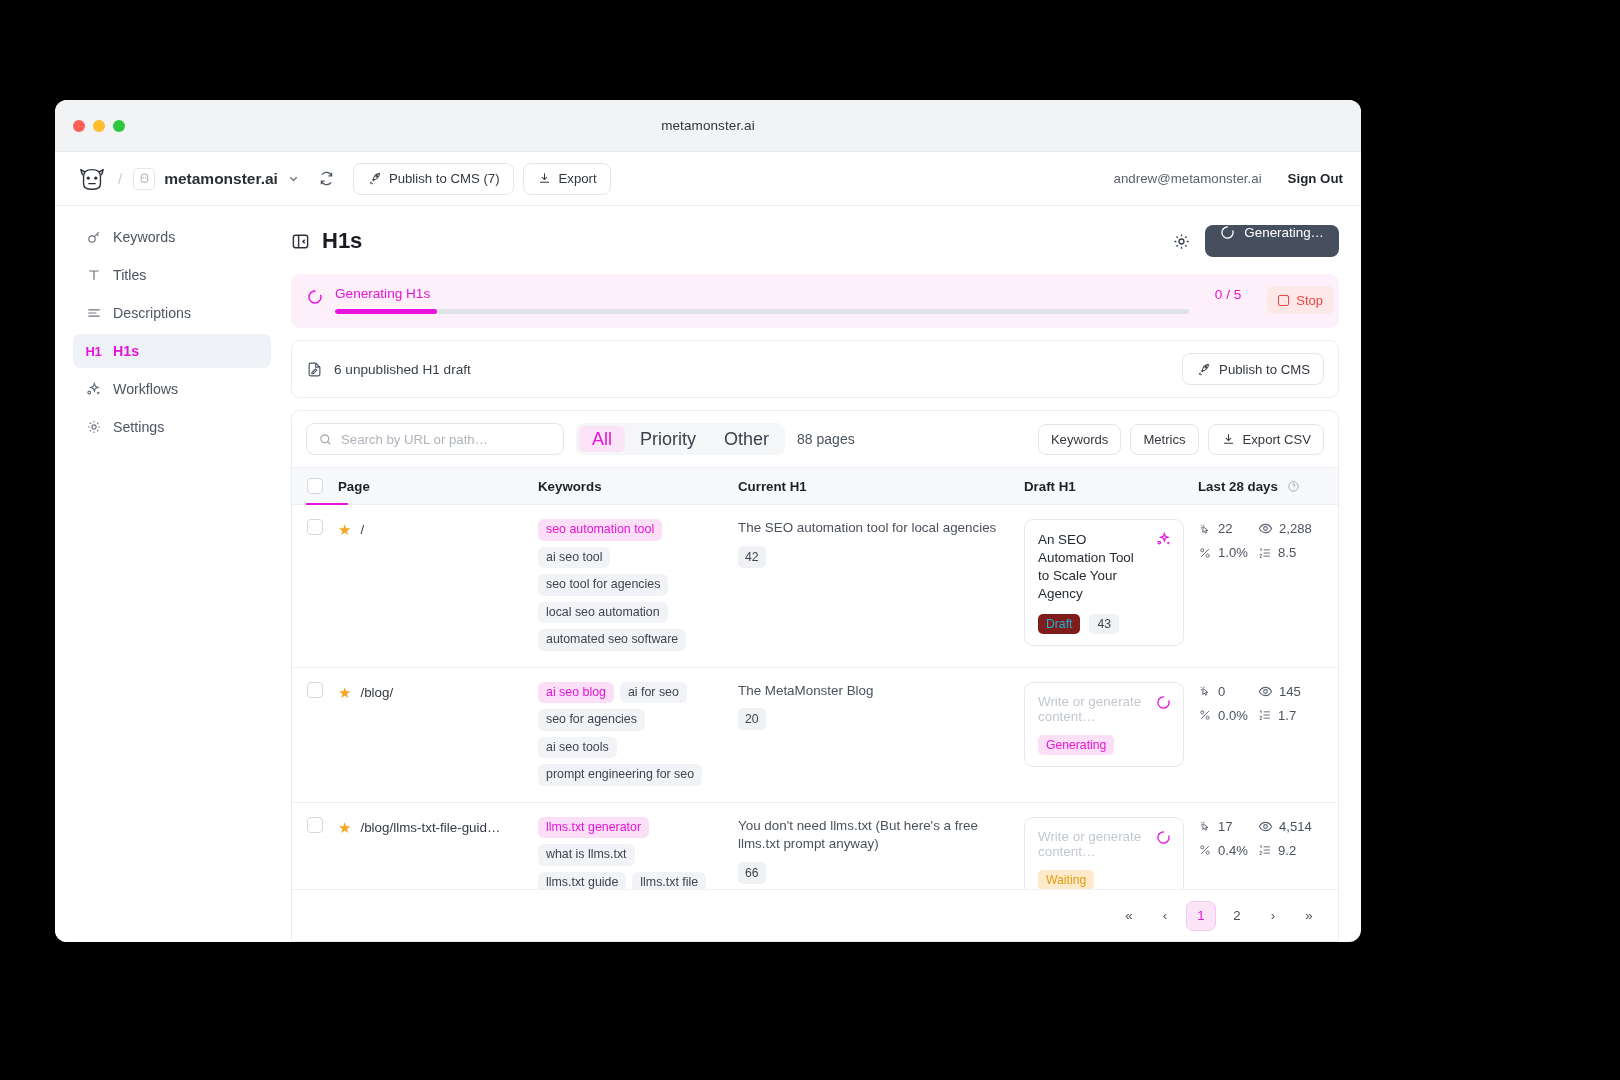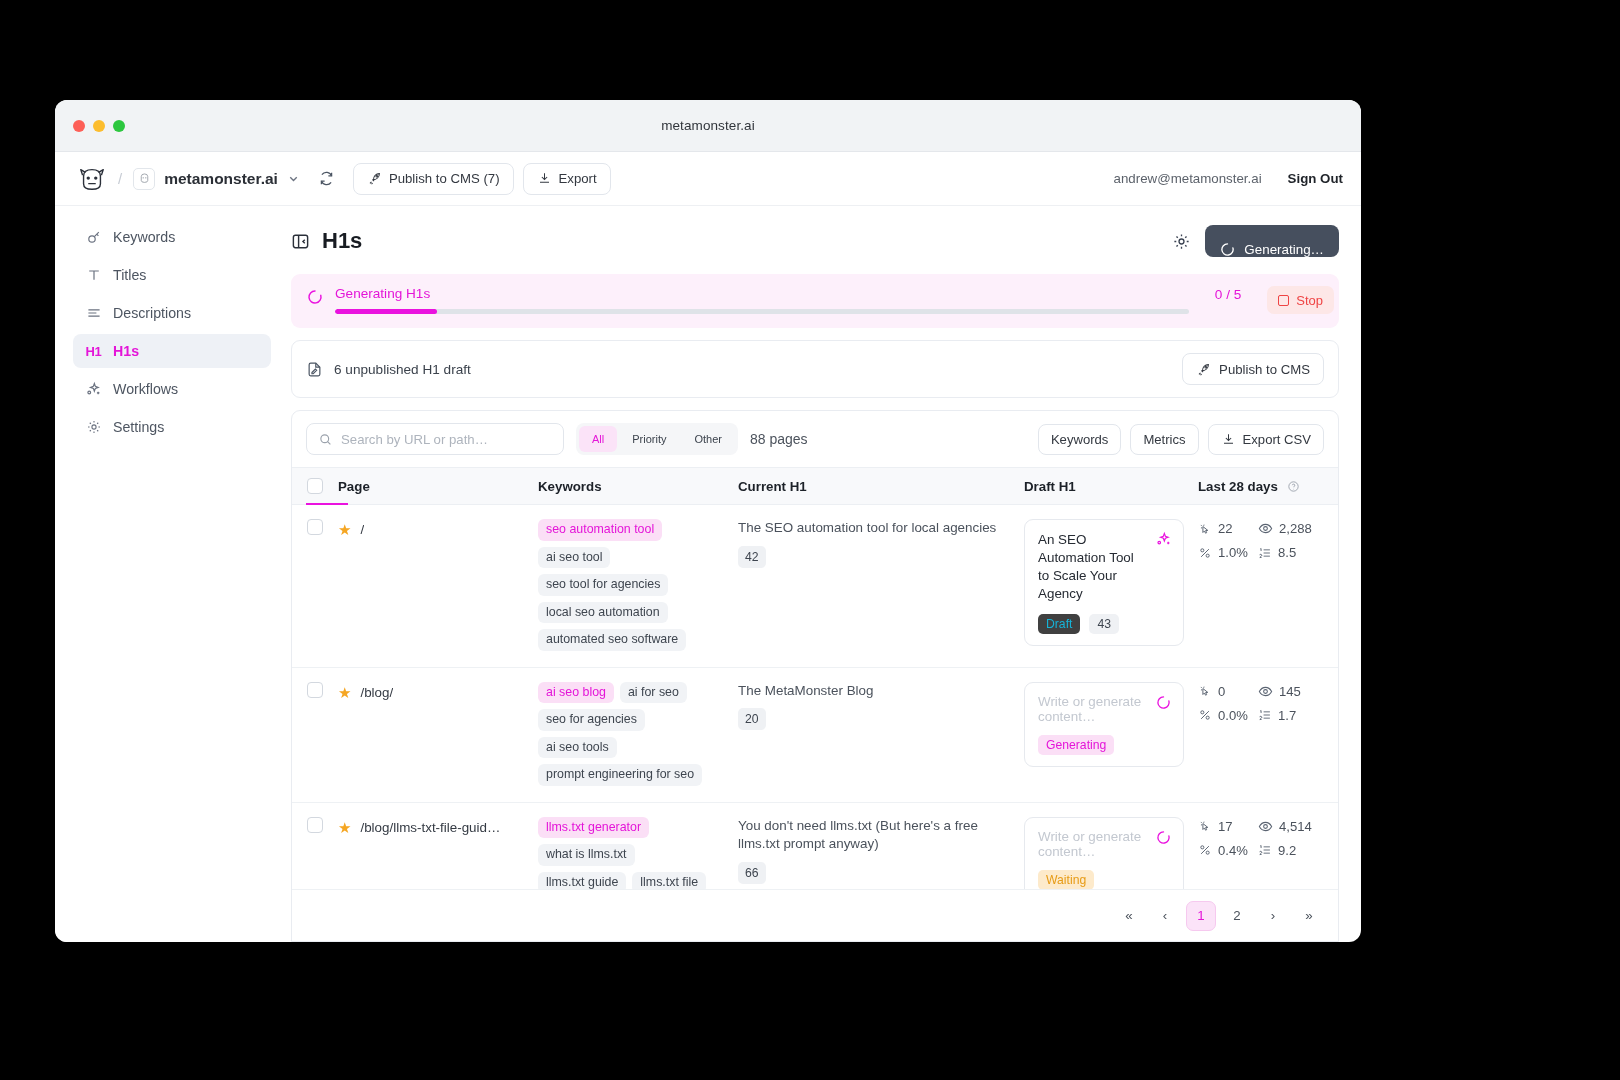--- a/index.html
+++ b/index.html
@@ -77,21 +77,21 @@
   .nav-ico { width: 17px; height: 17px; display: flex; align-items: center; justify-content: center; flex: none; }
   .nav-h1 { font-size: 13px; font-weight: 700; color: #e415d8; letter-spacing: -.2px; }
   
   .main { flex: 1; min-width: 0; padding: 12px 22px 0 6px; display: flex; flex-direction: column; }
   .page-head { display: flex; align-items: center; height: 46px; }
   .panel-ico { color: #2b303a; display:flex; margin-right: 12px; cursor:pointer; }
   .page-title { font-size: 22px; font-weight: 700; color: #181c22; }
   .gear { color: #3b4352; display:flex; cursor:pointer; margin-right: 14px; }
   .gen-pill {
     height: 32px; border-radius: 8px; background: #464f5e; color: #fff;
-    display: inline-flex; align-items: flex-end; gap: 9px; padding: 0 15px;
+    display: inline-flex; align-items: flex-start; gap: 9px; padding: 0 15px;
     font-size: 13.4px; cursor: pointer;
   }
   .spin-w { width: 15px; height: 15px; display:block; animation: spin 1.1s linear infinite; }
   @keyframes spin { to { transform: rotate(360deg); } }
   
   .progress-banner {
     margin-top: 10px; background: #fdf0fb; border-radius: 9px;
     padding: 12px 5px 14px 16px; display: flex; align-items: flex-start; gap: 12px;
   }
   .pb-spin { width: 16px; height: 16px; margin-top: 3px; animation: spin 1.1s linear infinite; }
@@ -130,21 +130,21 @@
     display: flex; align-items: center; gap: 8px; padding: 0 11px;
   }
   .search-box input {
     border: none; outline: none; font-size: 13.2px; color: #2b303a;
     width: 100%; font-family: inherit; background: transparent;
   }
   .search-box input::placeholder { color: #aeb4bd; }
   .seg { display: flex; background: #f5f6f8; border-radius: 8px; padding: 3px; gap: 2px; }
   .seg-item {
     height: 26px; padding: 0 13px; border-radius: 6px; display: flex; align-items: center;
-    font-size: 11px; color: #3b424c; cursor: pointer;
+    font-size: 18px; color: #3b424c; cursor: pointer;
   }
   .seg-item.active { background: #fbe3f8; color: #e415d8; }
   .pages-count { font-size: 14px; color: #4c535d; }
   .tb-right { margin-left: auto; display: flex; gap: 9px; }
   .gbtn {
     height: 31px; border: 1px solid #e2e6ec; border-radius: 8px; background: #fff;
     display: inline-flex; align-items: center; gap: 7px; padding: 0 12px;
     font-size: 13.1px; color: #333840; cursor: pointer;
   }
   
@@ -186,21 +186,21 @@
     background: #eff1f4; border-radius: 5px; padding: 4px 7px;
   }
   .draft-box {
     border: 1px solid #e6e9ee; border-radius: 9px; padding: 11px 12px 11px 13px;
     min-height: 66px; position: relative; margin-right: 14px;
   }
   .draft-text { font-size: 13.4px; color: #262b33; padding-right: 30px; line-height: 1.35; }
   .draft-ph { font-size: 13.4px; color: #c3c8d0; }
   .badge-row { margin-top: 11px; display: flex; align-items: center; gap: 9px; }
   .badge { font-size: 12.2px; border-radius: 5px; padding: 3px 8px; }
-  .badge.draft { background: #404040; color: #15b3d7; }
+  .badge.draft { background: #7f1d1d; color: #15b3d7; }
   .badge.generating { background: #fbdff6; color: #e415d8; }
   .badge.waiting { background: #fdeacb; color: #e79b16; }
   .badge.num { background: #eff1f4; color: #3e454f; }
   .draft-ai { position: absolute; right: 11px; top: 11px; cursor: pointer; display:flex; }
   .draft-spin { position: absolute; right: 12px; top: 12px; width: 15px; height: 15px; animation: spin 1.1s linear infinite; }
   .metrics { display: grid; grid-template-columns: 56px auto; row-gap: 9px; column-gap: 4px; padding-top: 2px; }
   .m-item { display: flex; align-items: center; gap: 6px; font-size: 13.1px; color: #4b525c; white-space: nowrap; }
   .m-ico { color: #5b6472; display: flex; flex: none; }
   
   .pager {

